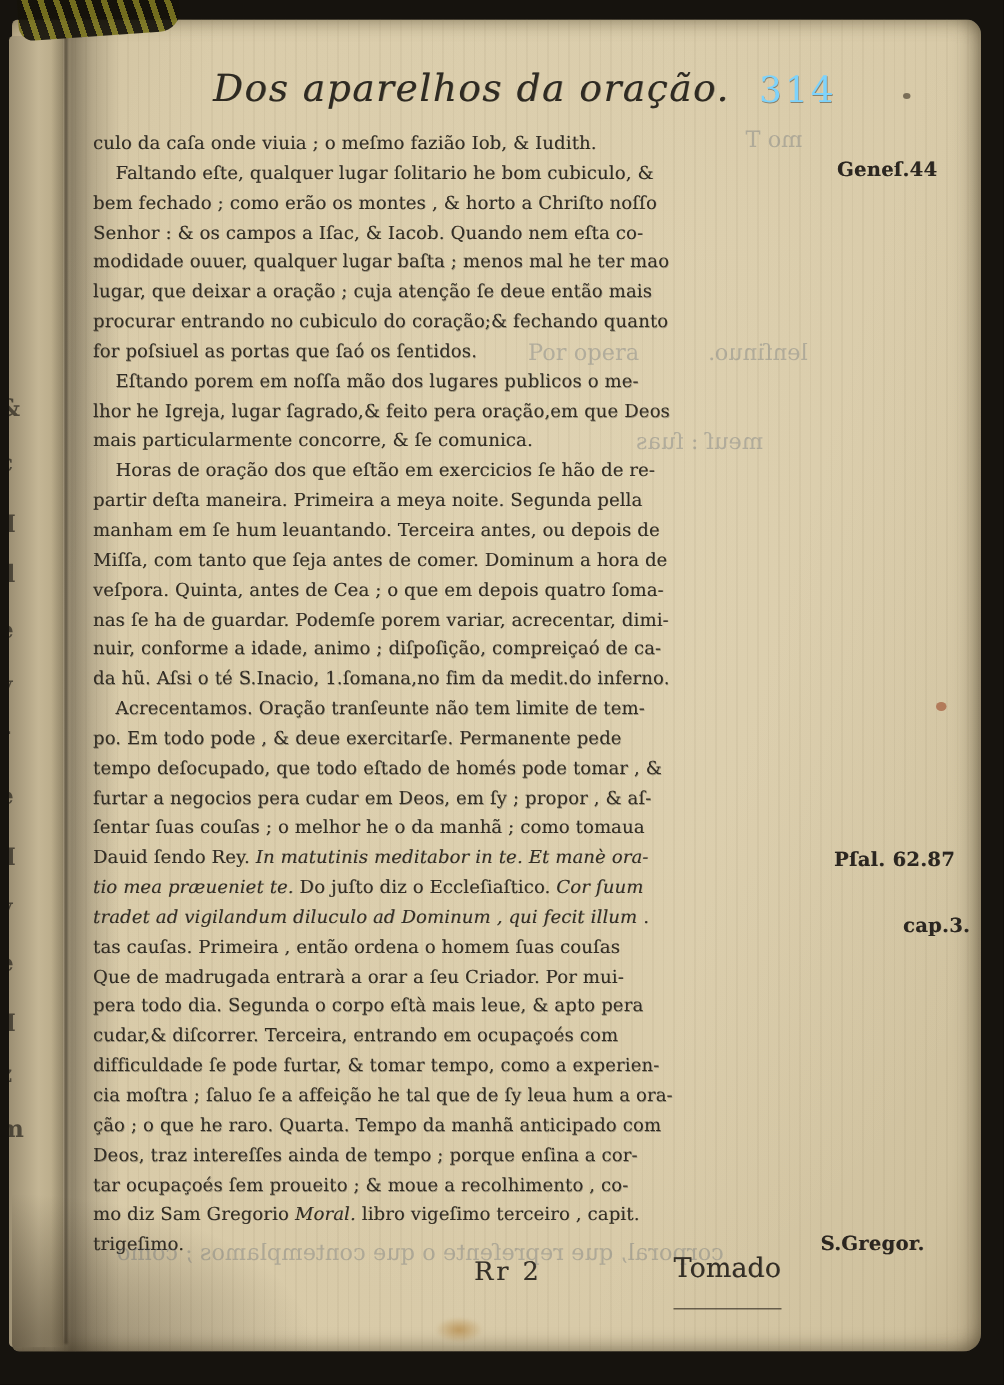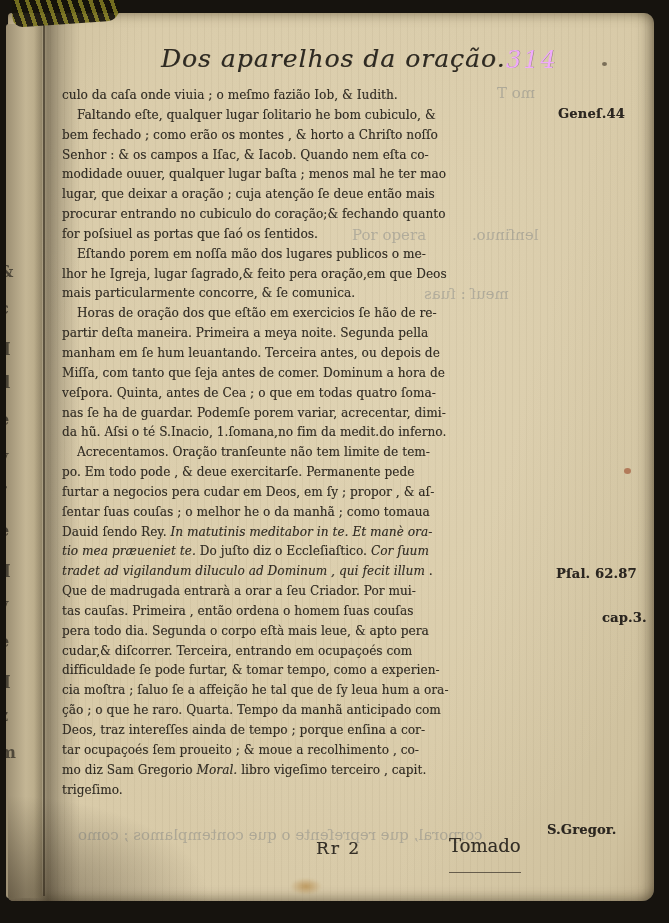--- a/index.html
+++ b/index.html
@@ -64,26 +64,25 @@
   .speck{
     position:absolute; left:602px; top:62px; width:5px; height:4px;
     background:rgba(60,50,35,.6); border-radius:50%;
   }
   
   .running-title{
     position:absolute; left:142px; top:44px; width:360px;
     font-style:italic; font-size:25px; letter-spacing:1px;
     color:#2e2a22; text-shadow:.4px .4px 0 rgba(46,42,34,.45);
     white-space:nowrap;
-    margin-left:19px;
   }
   .page-num{
     position:absolute; left:506px; top:46px;
-    font-style:italic; font-size:24px; letter-spacing:2px;
-    color:#f0abfc; text-shadow:.4px .4px 0 rgba(46,42,34,.45);
+    font-size:24px; letter-spacing:2px;
+    color:#7dd3fc; text-shadow:.4px .4px 0 rgba(46,42,34,.45);
   }
   #text-block{
     position:absolute; left:62px; top:86px; width:500px;
   }
   .bl{
     height:19.85px; line-height:19.85px; white-space:nowrap;
     font-size:12px; color:#322d25; letter-spacing:.1px;
     text-shadow:.35px .35px 0 rgba(50,45,35,.38);
   }
   .bl.ind{text-indent:15px;}
@@ -150,32 +149,34 @@
       <div class="bl"><span>lugar, que deixar a oração ; cuja atenção ſe deue então mais</span></div>
       <div class="bl"><span>procurar entrando no cubiculo do coração;&amp; fechando quanto</span></div>
       <div class="bl"><span>for poſsiuel as portas que ſaó os ſentidos.</span></div>
       <div class="bl ind"><span>Eſtando porem em noſſa mão dos lugares publicos o me-</span></div>
       <div class="bl"><span>lhor he Igreja, lugar ſagrado,&amp; feito pera oração,em que Deos</span></div>
       <div class="bl"><span>mais particularmente concorre, &amp; ſe comunica.</span></div>
       <div class="bl ind"><span>Horas de oração dos que eſtão em exercicios ſe hão de re-</span></div>
       <div class="bl"><span>partir deſta maneira. Primeira a meya noite. Segunda pella</span></div>
       <div class="bl"><span>manham em ſe hum leuantando. Terceira antes, ou depois de</span></div>
       <div class="bl"><span>Miſſa, com tanto que ſeja antes de comer. Dominum a hora de</span></div>
-      <div class="bl"><span>veſpora. Quinta, antes de Cea ; o que em todas quatro ſoma-</span></div>
+      <div class="bl"><span>veſpora. Quinta, antes de Cea ; o que em depois quatro ſoma-</span></div>
       <div class="bl"><span>nas ſe ha de guardar. Podemſe porem variar, acrecentar, dimi-</span></div>
+      <div class="bl"><span>nuir, conforme a idade, animo ; diſpoſição, compreiçaó de ca-</span></div>
       <div class="bl"><span>da hũ. Aſsi o té S.Inacio, 1.ſomana,no fim da medit.do inferno.</span></div>
       <div class="bl ind"><span>Acrecentamos.  Oração tranſeunte não tem limite de tem-</span></div>
       <div class="bl"><span>po. Em todo pode , &amp; deue exercitarſe.  Permanente pede</span></div>
+      <div class="bl"><span>tempo deſocupado, que todo eſtado de homés pode tomar , &amp;</span></div>
       <div class="bl"><span>furtar a negocios pera cudar em Deos, em ſy ; propor , &amp; aſ-</span></div>
       <div class="bl"><span>ſentar ſuas couſas ; o melhor he o da manhã ; como tomaua</span></div>
       <div class="bl"><span>Dauid ſendo Rey. </span><span class="it">In matutinis meditabor in te. Et manè ora-</span></div>
       <div class="bl"><span class="it">tio mea præueniet te. </span><span>Do juſto diz o Eccleſiaſtico. </span><span class="it">Cor ſuum</span></div>
       <div class="bl"><span class="it">tradet ad vigilandum diluculo ad Dominum , qui fecit illum</span><span> .</span></div>
+      <div class="bl"><span>tas cauſas.  Primeira , então ordena o homem ſuas couſas</span></div>
       <div class="bl"><span>Que de madrugada entrarà a orar a ſeu Criador. Por mui-</span></div>
-      <div class="bl"><span>tas cauſas.  Primeira , então ordena o homem ſuas couſas</span></div>
       <div class="bl"><span>pera todo dia. Segunda o corpo eſtà mais leue, &amp; apto pera</span></div>
       <div class="bl"><span>cudar,&amp; diſcorrer.  Terceira, entrando em ocupaçoés com</span></div>
       <div class="bl"><span>difficuldade ſe pode furtar, &amp; tomar tempo, como a experien-</span></div>
       <div class="bl"><span>cia moſtra ; ſaluo ſe a affeição he tal que de ſy leua hum a ora-</span></div>
       <div class="bl"><span>ção ; o que he raro. Quarta. Tempo da manhã anticipado com</span></div>
       <div class="bl"><span>Deos, traz intereſſes ainda de tempo ; porque enſina a cor-</span></div>
       <div class="bl"><span>tar ocupaçoés ſem proueito ; &amp; moue a recolhimento , co-</span></div>
       <div class="bl"><span>mo diz Sam Gregorio </span><span class="it">Moral.</span><span> libro vigeſimo terceiro , capit.</span></div>
       <div class="bl"><span>trigeſimo.</span></div>
     </div>

